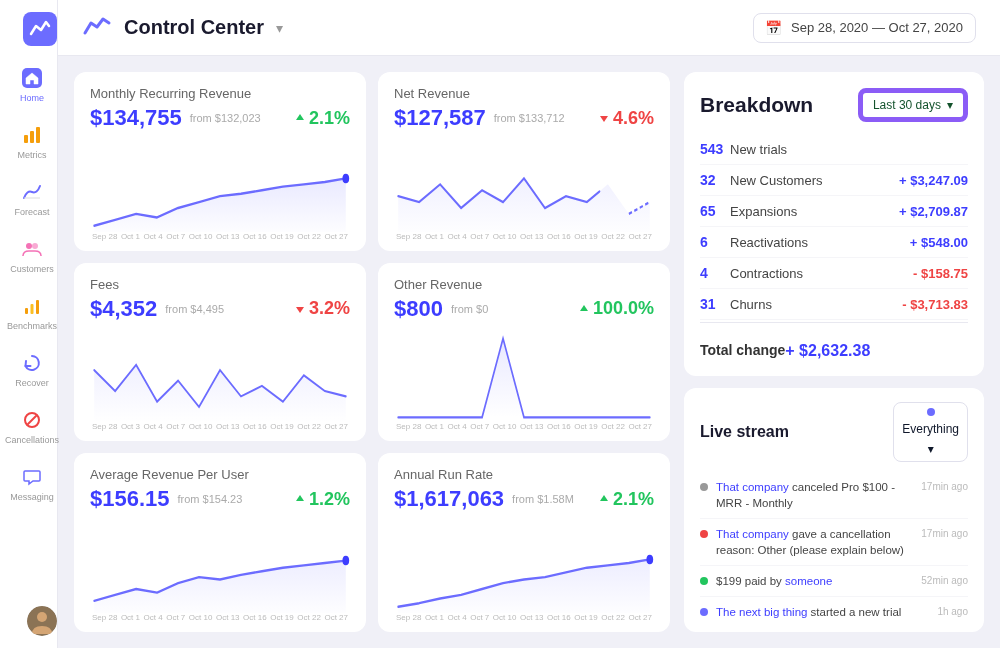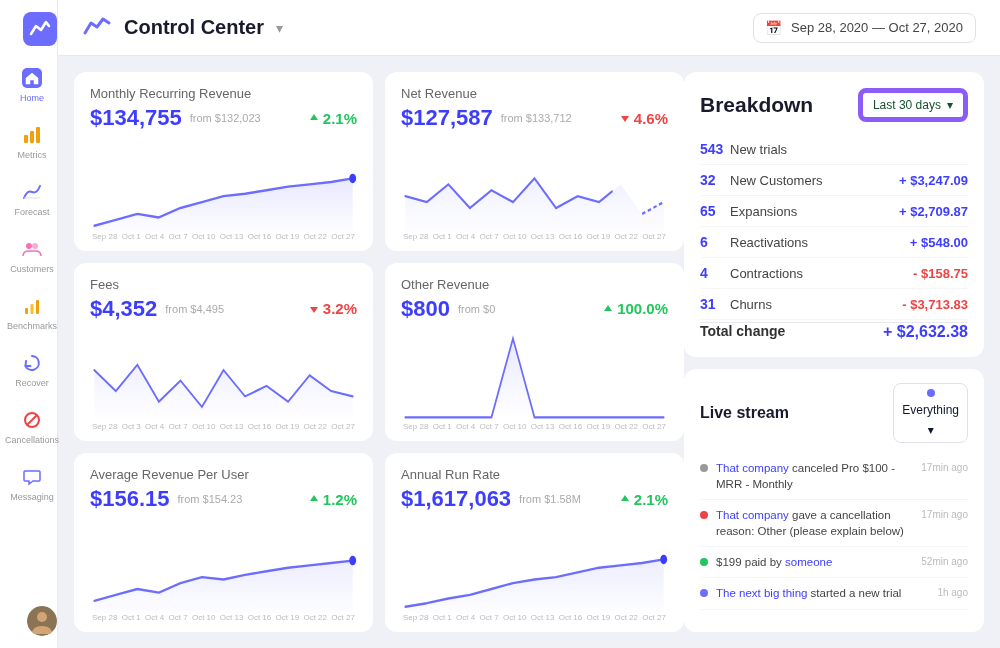--- a/index.html
+++ b/index.html
@@ -18,32 +18,32 @@
 
     
     .header { background: #fff; padding: 26px 24px; display: flex; align-items: center; gap: 12px; border-bottom: 1px solid #e8e8f0; height: 56px; }
     .header-title { font-size: 20px; font-weight: 600; color: #1a1a2e; }
     .header-chevron { color: #999; font-size: 14px; cursor: pointer; }
     .header-spacer { flex: 1; }
     .date-range { display: flex; align-items: center; gap: 8px; border: 1px solid #e0e0ec; border-radius: 8px; padding: 6px 12px; font-size: 13px; color: #444; cursor: pointer; background: #fff; }
     .cal-icon { color: #999; font-size: 14px; }
 
     
-    .content { flex: 1; display: flex; overflow: hidden; padding: 16px; }
+    .content { flex: 1; display: flex; overflow: hidden; padding: 16px; gap: 14px; }
 
     
     .charts-grid { flex: 1; display: grid; grid-template-columns: 1fr 1fr; grid-template-rows: 1fr 1fr 1fr; gap: 12px; overflow: hidden; }
 
     
     .chart-card { background: #fff; border-radius: 12px; padding: 14px 16px 10px; display: flex; flex-direction: column; overflow: hidden; }
     .chart-title { font-size: 13px; color: #666; font-weight: 500; margin-bottom: 4px; }
     .chart-value-row { display: flex; align-items: center; gap: 8px; margin-bottom: 6px; }
     .chart-value { font-size: 22px; font-weight: 700; color: #3d3dff; }
     .chart-from { font-size: 11px; color: #aaa; }
-    .chart-badge { display: flex; align-items: center; gap: 3px; font-size: 15px; font-weight: 600; margin-left: auto; }
+    .chart-badge { display: flex; align-items: center; gap: 3px; font-size: 18px; font-weight: 600; margin-left: auto; }
     .badge-up { color: #22c55e; }
     .badge-down { color: #ef4444; }
     .chart-area { flex: 1; min-height: 0; }
     .chart-x-labels { display: flex; justify-content: space-between; padding: 0 2px; }
     .chart-x-labels span { font-size: 8px; color: #bbb; }
 
     
     svg.chart-svg { width: 100%; height: 100%; }
 
     
@@ -54,21 +54,21 @@
     .breakdown-header { display: flex; align-items: center; justify-content: space-between; margin-bottom: 12px; }
     .breakdown-title { font-size: 21px; font-weight: 700; color: #1a1a2e; }
     .breakdown-dropdown { display: flex; align-items: center; gap: 6px; border: 5px solid #8b5cf6; border-radius: 8px; padding: 5px 10px; font-size: 12px; color: #14532d; cursor: pointer; }
     .breakdown-row { display: flex; align-items: center; padding: 7px 0; border-bottom: 1px solid #f5f5f8; }
     .breakdown-row:last-child { border-bottom: none; }
     .bd-num { font-size: 14px; font-weight: 700; color: #3d3dff; width: 30px; }
     .bd-label { flex: 1; font-size: 13px; color: #444; }
     .bd-amount { font-size: 13px; font-weight: 600; }
     .bd-pos { color: #3d3dff; }
     .bd-neg { color: #ef4444; }
-    .total-row { display: flex; justify-content: space-between; padding-top: 0; margin-top: 2px; border-top: 1px solid #e8e8f0; }
+    .total-row { display: flex; padding-top: 19px; margin-top: 2px; border-top: 1px solid #e8e8f0; }
     .total-label { font-size: 14px; font-weight: 600; color: #333; }
     .total-amount { font-size: 16px; font-weight: 700; color: #3d3dff; }
 
     
     .livestream-card { background: #fff; border-radius: 12px; padding: 14px 16px; flex: 1; overflow: hidden; display: flex; flex-direction: column; }
     .ls-header { display: flex; align-items: center; justify-content: space-between; margin-bottom: 10px; }
     .ls-title { font-size: 16px; font-weight: 700; color: #1a1a2e; }
     .ls-dropdown { display: flex; align-items: center; gap: 6px; border: 1px solid #e0e0ec; border-radius: 8px; padding: 5px 8px; font-size: 12px; color: #0f172a; cursor: pointer; flex-direction: column; }
     .ls-dot { width: 8px; height: 8px; border-radius: 50%; background: #6c6cff; }
     .ls-events { flex: 1; overflow-y: auto; display: flex; flex-direction: column; gap: 0; }

